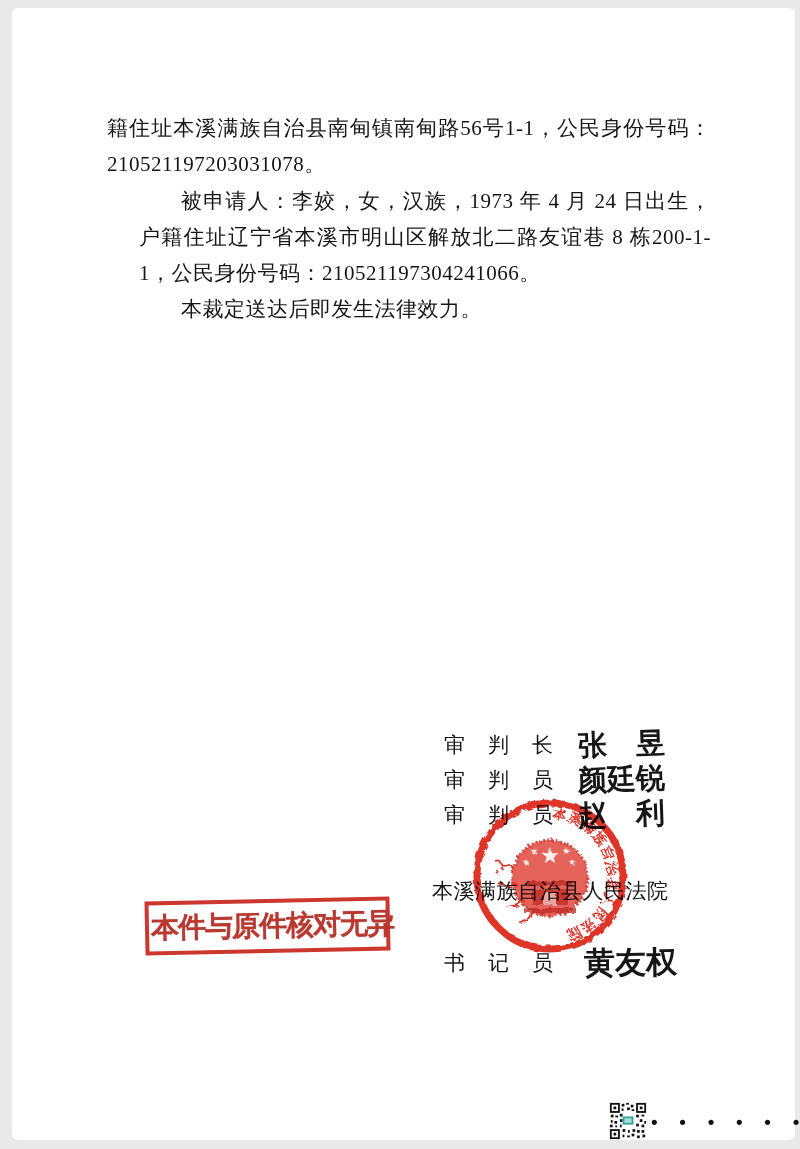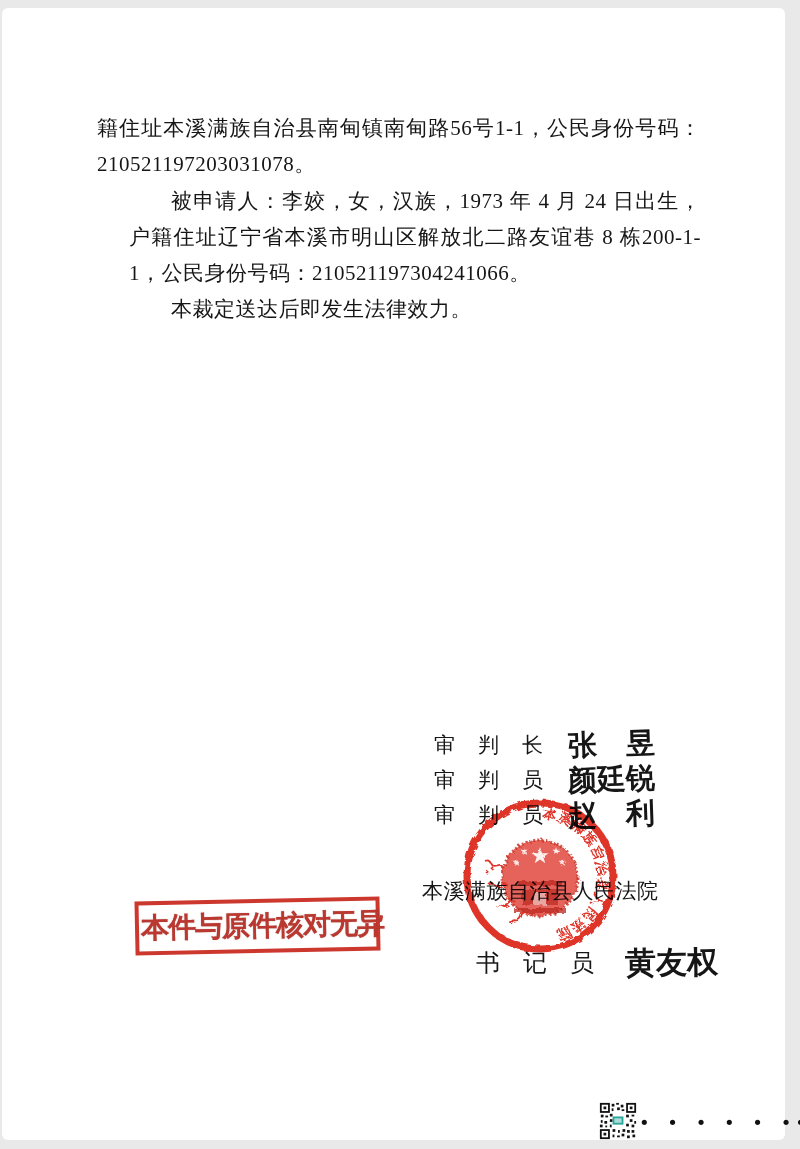--- a/index.html
+++ b/index.html
@@ -4,21 +4,21 @@
 <style>
   html,body{margin:0;padding:0;}
   body{
     width:800px;height:1149px;position:relative;
     background:#e9e9e9;
     font-family:"Liberation Serif","DejaVu Serif",serif;
     color:#161616;
     overflow:hidden;
   }
   .page{
-    position:absolute;left:2px;top:8px;width:783px;height:1132px;
+    position:absolute;left:12px;top:8px;width:783px;height:1132px;
     background:#ffffff;border-radius:6px;
   }
   
   .content{
     position:absolute;left:95px;top:102px;width:604px;
     font-size:21px;line-height:36.3px;
     text-align:justify;text-justify:inter-ideograph;
     letter-spacing:0.5px;
   }
   .content p{margin:0;}
@@ -34,21 +34,21 @@
     margin-left:2px;transform:rotate(-2deg);
     font-family:"Liberation Serif","DejaVu Serif",serif;
   }
   .date-line{
     position:absolute;left:420px;top:869px;
     font-size:21px;letter-spacing:0.5px;white-space:nowrap;
   }
   .clerk-row{
     position:absolute;left:432px;top:936px;display:flex;align-items:center;height:38px;
   }
-  .clerk-title{font-size:24px;letter-spacing:23px;white-space:nowrap;flex:none;margin-left:42px;}
+  .clerk-title{font-size:21px;letter-spacing:23px;white-space:nowrap;flex:none;}
   .clerk-name{
     font-size:31px;font-weight:bold;white-space:nowrap;flex:none;margin-left:8px;
     transform:rotate(-1deg);
   }
   
   .seal{
     position:absolute;left:454px;top:785px;width:168px;height:168px;
     mix-blend-mode:multiply;opacity:0.95;pointer-events:none;
   }
   

